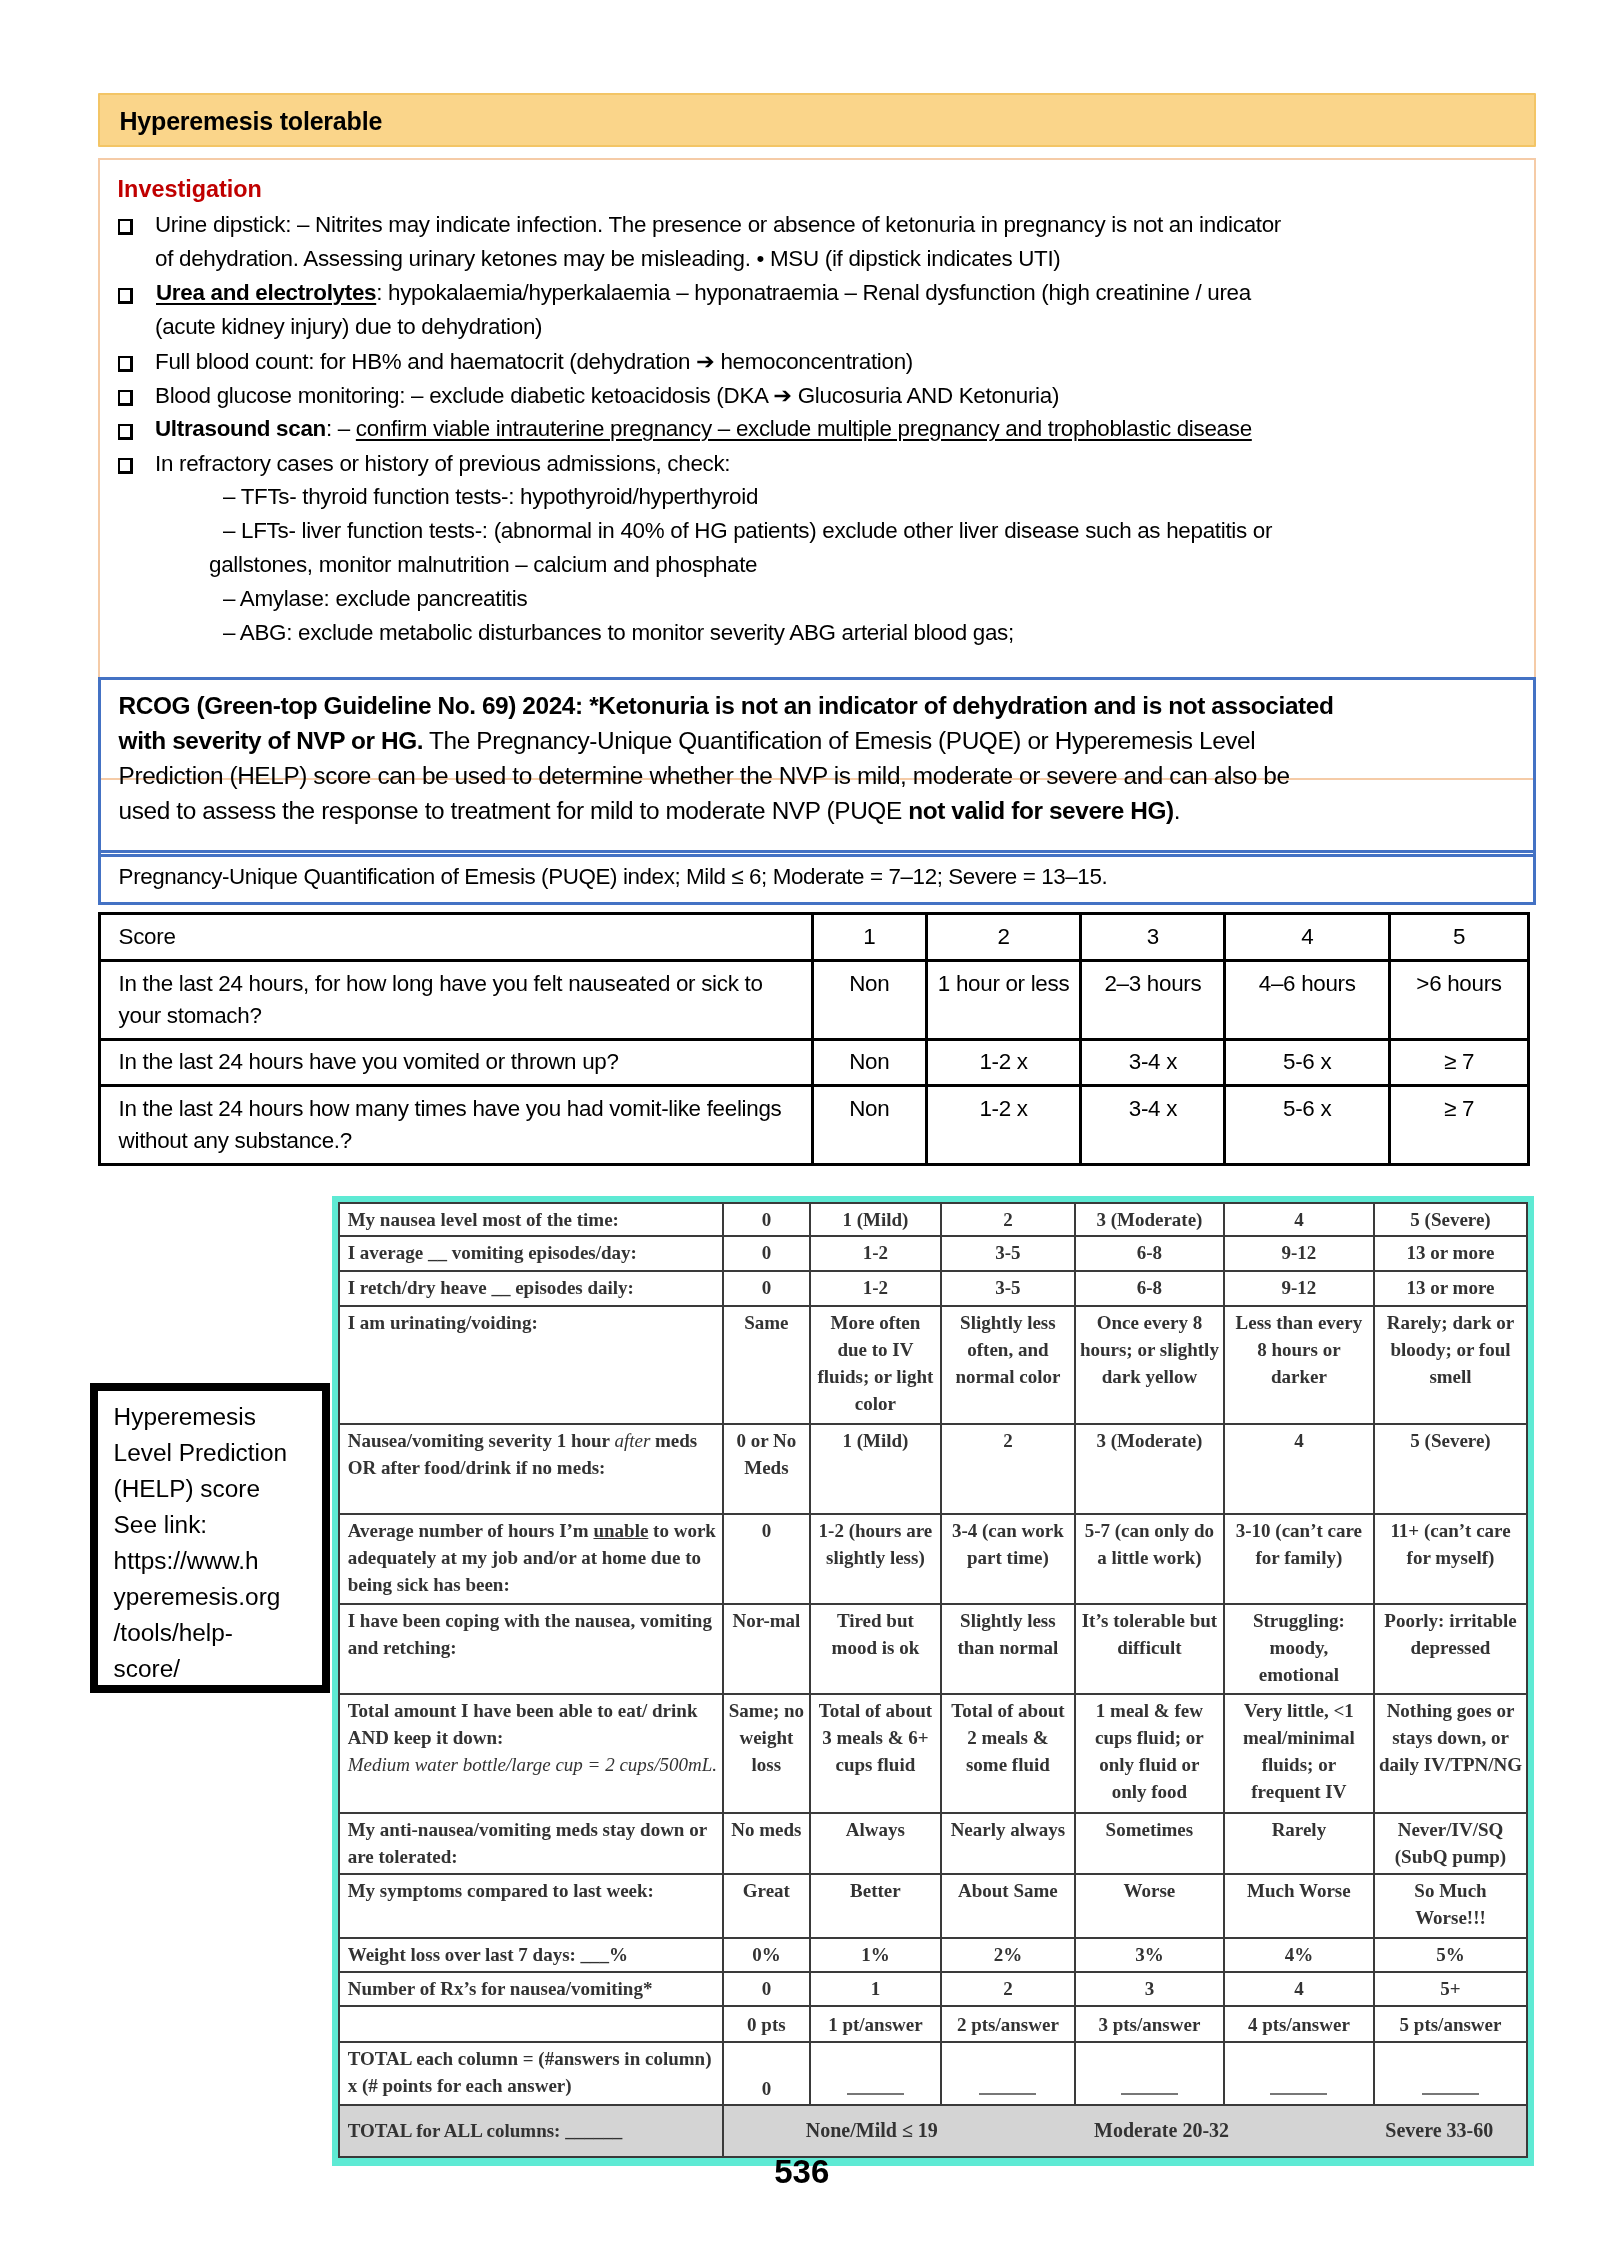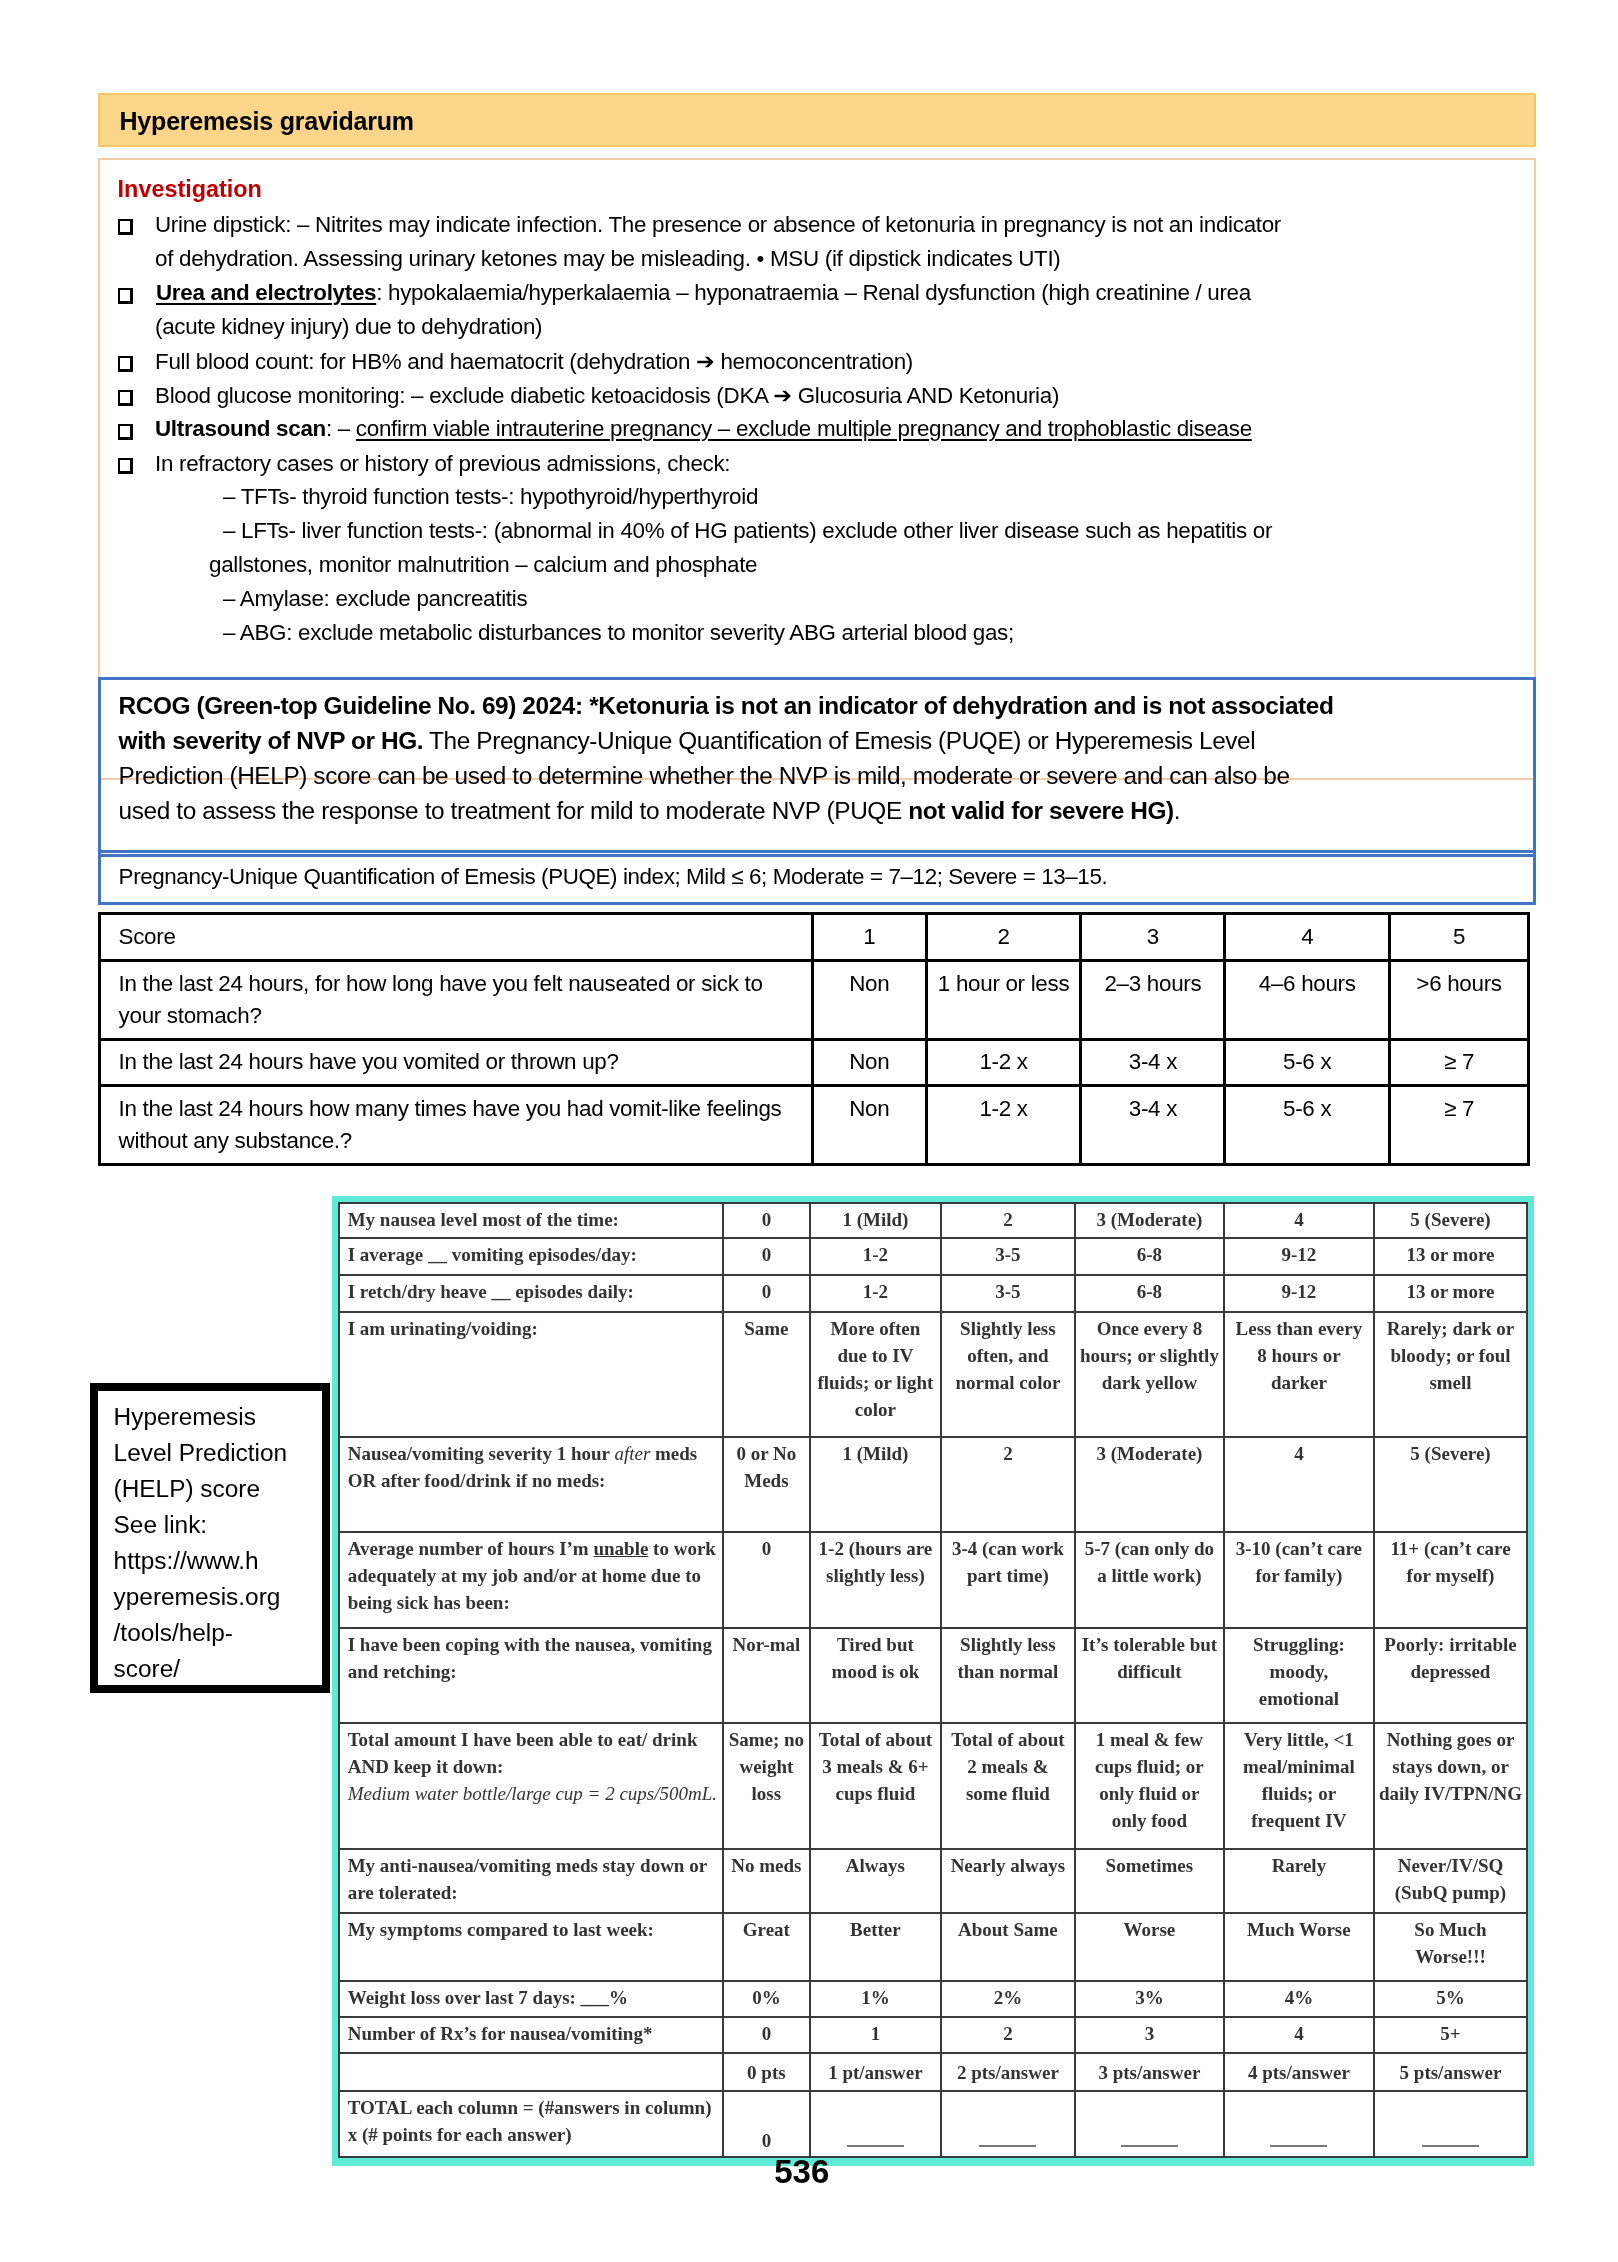--- a/index.html
+++ b/index.html
@@ -50,21 +50,21 @@
   .blank { display:inline-block; width:57px; border-bottom:2.9px solid #777; height:0; margin-top:33px; }
 
   #pgnum { left:0; top:2153px; width:1619px; text-align:center; font-size:33px; font-weight:bold;
            font-family:"Liberation Sans", sans-serif; padding-right:15.6px; }
   #pgnum span { position:relative; left:0; }
 </style>
 </head>
 <body>
 
 <div id="hdr" class="abs">
-  <span>Hyperemesis gravidarum</span>
+  <span>Hyperemesis tolerable</span>
 </div>
 
 <div id="inv" class="abs">
   <div class="ttl">Investigation</div>
   <div id="inv-lines">
       <span class="chk" style="top: 59px;"></span>
       <div class="ln" style="top: 52px; left: 55px;"><span>Urine dipstick: – Nitrites may indicate infection. The presence or absence of ketonuria in pregnancy is not an indicator</span></div>
       <div class="ln" style="top: 86px; left: 55px;"><span>of dehydration. Assessing urinary ketones may be misleading. • MSU (if dipstick indicates UTI)</span></div>
       <span class="chk" style="top: 128px;"></span>
       <div class="ln" style="top: 120px; left: 56px;"><span class="b u">Urea and electrolytes</span><span>: hypokalaemia/hyperkalaemia – hyponatraemia – Renal dysfunction (high creatinine / urea</span></div>
@@ -285,18 +285,28 @@
         </tr>
         <tr style="height: 62px;">
           <td class="lab"><span>TOTAL each column = (#answers in column) x (# points for each answer)</span></td>
           <td style="vertical-align: bottom;"><span>0</span></td>
           <td style="vertical-align: bottom;"><span class="blank"></span></td>
           <td style="vertical-align: bottom;"><span class="blank"></span></td>
           <td style="vertical-align: bottom;"><span class="blank"></span></td>
           <td style="vertical-align: bottom;"><span class="blank"></span></td>
           <td style="vertical-align: bottom;"><span class="blank"></span></td>
         </tr>
+        <tr class="gray" style="height: 52px;">
+          <td class="lab">TOTAL for ALL columns: ______</td>
+          <td colspan="6" style="border-left: 2.4px solid rgb(58, 58, 58);">
+            <div style="display: flex; justify-content: space-between; padding: 0px 29px 0px 78px; font-size: 20px;">
+              <span>None/Mild ≤ 19</span>
+              <span>Moderate 20-32</span>
+              <span>Severe 33-60</span>
+            </div>
+          </td>
+        </tr>
       </tbody>
   </table>
 </div>
 
 <div id="pgnum" class="abs"><span>536</span></div>
 
 
 </body></html>

